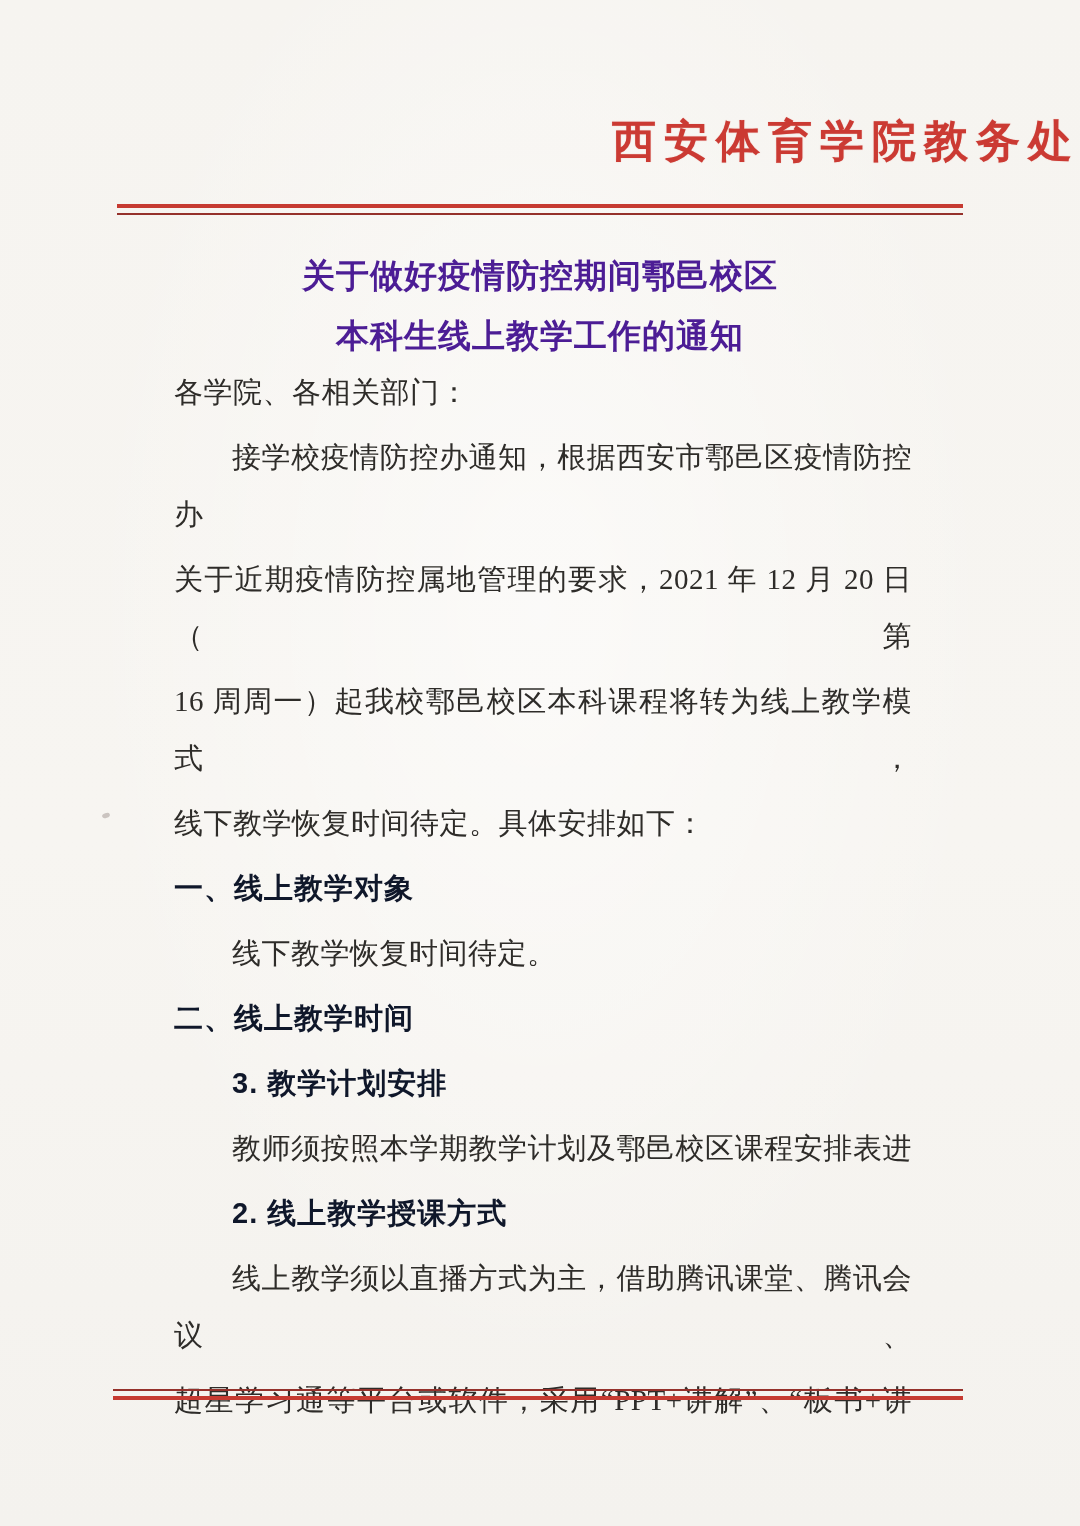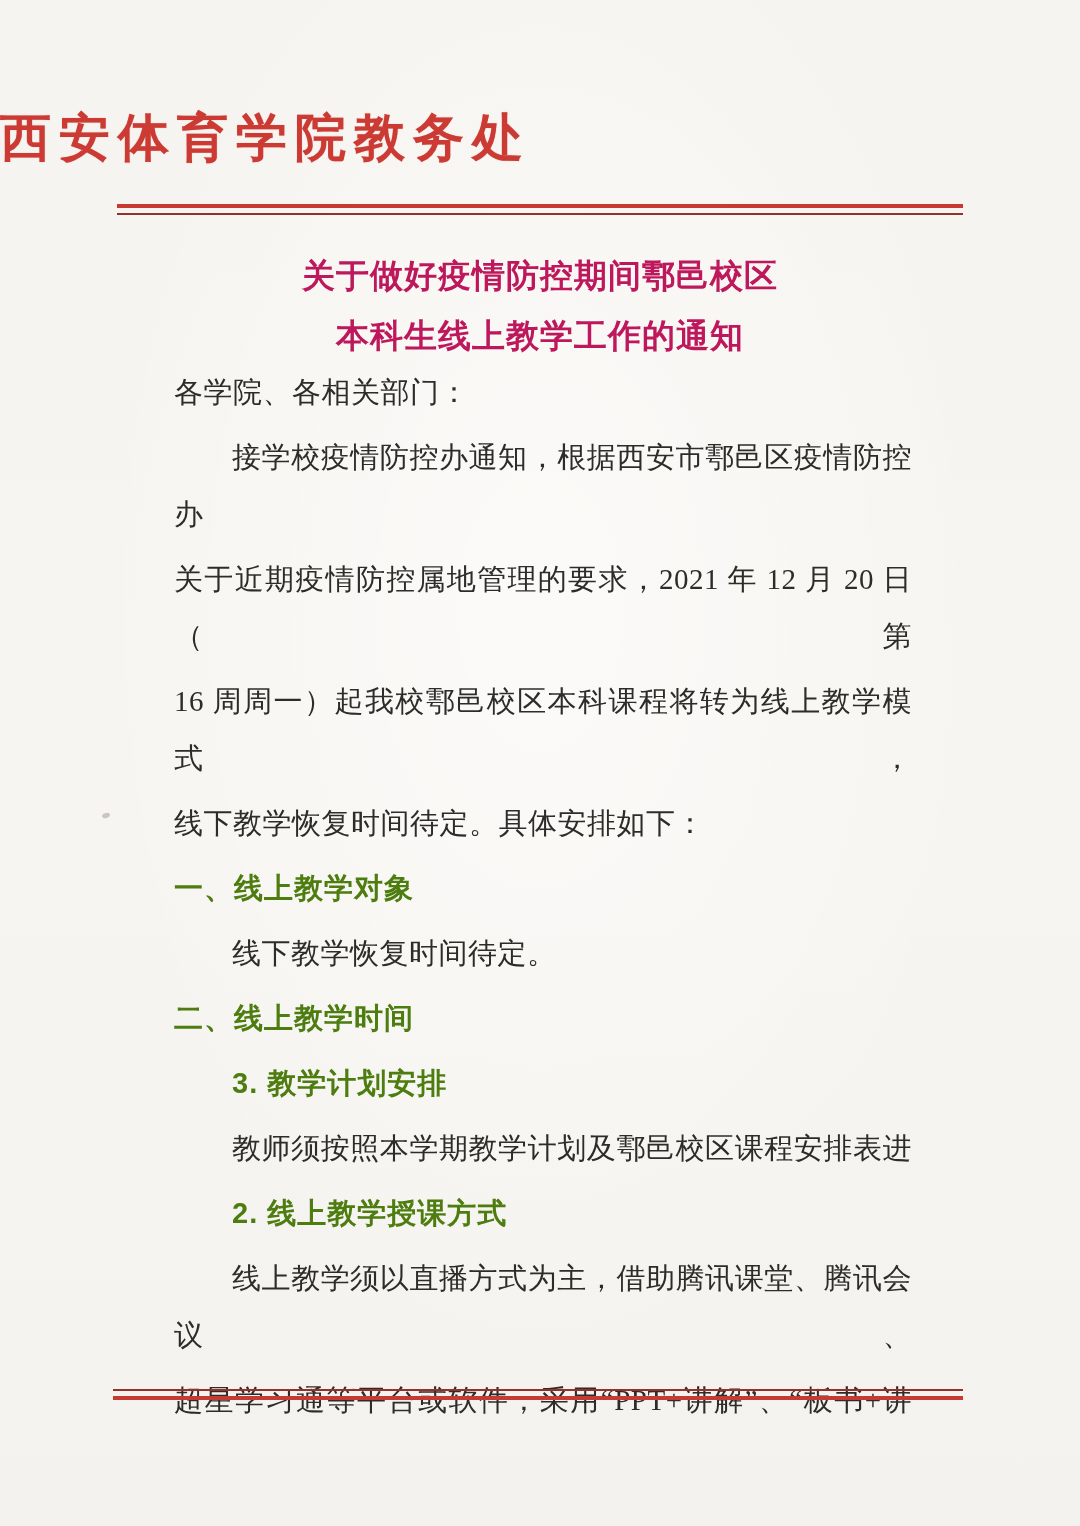--- a/index.html
+++ b/index.html
@@ -11,24 +11,24 @@
     font-family:"Liberation Serif", serif;
   }
   .paper{
     position:absolute;inset:0;
     background:
       radial-gradient(ellipse at 50% 40%, rgba(255,255,255,.55) 0%, rgba(255,255,255,0) 60%),
       linear-gradient(180deg,#f6f4f0 0%,#f7f5f1 55%,#f4f2ee 100%);
   }
   .letterhead{
     position:absolute;top:92px;left:0;right:0;
-    text-align:left;
-    font-family:Liberation Mono, monospace;
+    text-align:right;
+    font-family:Liberation Serif, serif;
     font-weight:bold;
-    font-size:51px;line-height:100px;
+    font-size:44px;line-height:100px;
     letter-spacing:8px;
     color:#cb3a33;
     text-shadow:0 0 1px rgba(203,58,51,.45);
     white-space:nowrap;
   }
   .rule-top{
     position:absolute;top:204px;left:117px;width:846px;height:5px;
     border-top:4px solid #c63a31;
     border-bottom:2px solid #95312b;
   }
@@ -36,40 +36,40 @@
     position:absolute;top:1389px;left:113px;width:850px;height:5px;
     border-top:2px solid #95312b;
     border-bottom:4px solid #c63a31;
   }
   .doc-title{
     position:absolute;top:246px;left:0;right:0;
     text-align:center;
     font-family:"Liberation Sans", sans-serif;
     font-weight:bold;
     font-size:33px;line-height:60px;
-    color:#be185d;
+    color:#4c1d95;
     letter-spacing:1px;
   }
   .body-text{
     position:absolute;top:356px;left:166px;width:754px;
     font-size:29px;line-height:57px;
     color:#2e2c29;
     letter-spacing:.5px;
   }
   .body-text p{margin:8px;white-space:nowrap;}
   .body-text p.fill{
     white-space:normal;
     text-align:justify;
     text-align-last:justify;
   }
   .body-text p.ind{text-indent:58px;}
   .body-text p.b{
     font-family:"Liberation Sans", sans-serif;
     font-weight:bold;
-    color:#4d7c0f;
+    color:#0f172a;
     letter-spacing:1px;
   }
   .speck{
     position:absolute;top:813px;left:102px;width:8px;height:5px;
     background:rgba(148,138,132,.45);
     border-radius:50%;
     transform:rotate(-20deg);
   }
 </style>
 </head>

